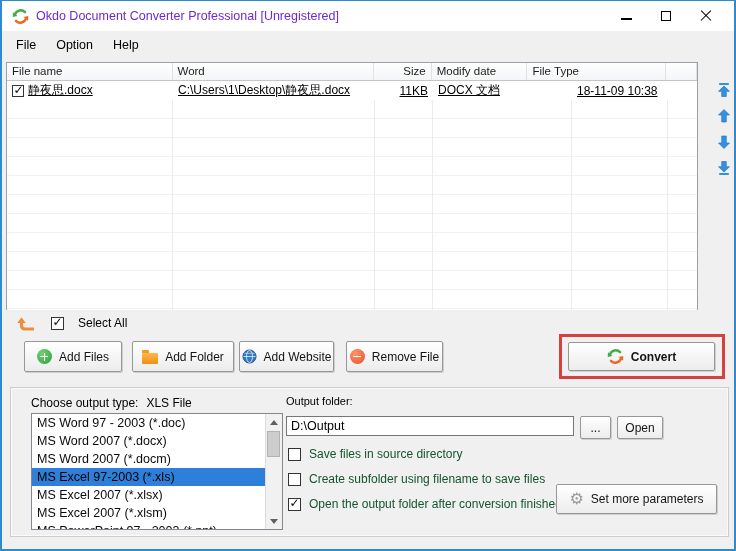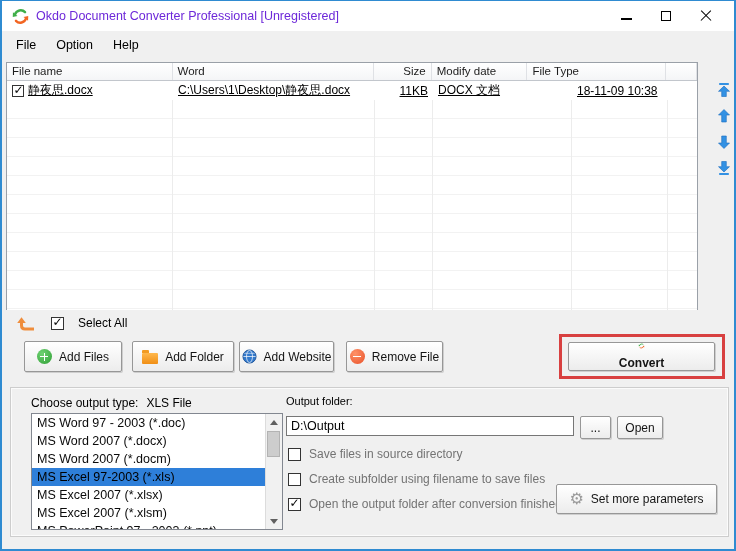--- a/index.html
+++ b/index.html
@@ -70,21 +70,21 @@
   .scrollbar{position:absolute;right:0;top:0;bottom:0;width:16px;background:#f1f1f1;border-left:1px solid #dcdcdc;}
   .sb-btn{position:absolute;left:0;width:16px;height:16px;display:flex;align-items:center;justify-content:center;}
   .sb-up{top:0;} .sb-down{bottom:0;}
   .sb-up::before{content:"";border-left:4px solid transparent;border-right:4px solid transparent;border-bottom:5px solid #606060;}
   .sb-down::before{content:"";border-left:4px solid transparent;border-right:4px solid transparent;border-top:5px solid #606060;}
   .sb-thumb{position:absolute;left:1px;top:17px;width:13px;height:26px;background:#cdcdcd;border:1px solid #b3b3b3;box-sizing:border-box;}
   .out-label{position:absolute;left:275px;top:7px;font-size:11px;color:#000;}
   .out-input{position:absolute;left:275px;top:28px;width:288px;height:20px;border:1px solid #767676;background:#fff;font-family:inherit;font-size:12.5px;padding:0 4px;box-sizing:border-box;color:#000;}
   .cbx-wrap{position:absolute;left:277px;top:58px;}
   .cbrow{display:flex;align-items:center;height:16px;margin-bottom:9px;}
-  .cbl{margin-left:8px;font-size:12px;color:#737373;}
+  .cbl{margin-left:8px;font-size:12px;color:#14532d;}
   .gear-icon::before{content:"⚙";font-size:16px;color:#9b9b9b;line-height:1;}
 </style>
 </head>
 <body>
 
 <div class="window">
 
   <div class="titlebar">
     <svg class="app-icon" viewBox="0 0 18 18">
       <path d="M13.8 4.4 A6.3 6.3 0 0 0 3.2 6.9" stroke="#3fae49" stroke-width="2.6" fill="none" stroke-linecap="round"></path>
@@ -188,21 +188,21 @@
       <ellipse cx="8" cy="8" rx="3.2" ry="6.5" fill="none" stroke="rgba(255,255,255,.75)" stroke-width="1"></ellipse>
       <line x1="1.5" y1="8" x2="14.5" y2="8" stroke="rgba(255,255,255,.75)" stroke-width="1"></line>
       <line x1="2.4" y1="4.6" x2="13.6" y2="4.6" stroke="rgba(255,255,255,.55)" stroke-width="1"></line>
     </svg>
     <span>Add Website</span>
   </div>
   <div class="btn" style="left:344px;top:340px;width:97px;height:31px;">
     <span class="icon-circle ic-orangered ic-minus"></span>
     <span>Remove File</span>
   </div>
-  <div class="btn" style="left:566px;top:341px;width:147px;height:29px;font-weight:700;flex-direction:column;">
+  <div class="btn" style="left:566px;top:341px;width:147px;height:29px;font-weight:700;">
     <svg width="17" height="17" viewBox="0 0 18 18">
       <path d="M13.8 4.4 A6.3 6.3 0 0 0 3.2 6.9" stroke="#3fae49" stroke-width="2.6" fill="none" stroke-linecap="round"></path>
       <polygon points="1.0,4.4 5.8,8.6 0.8,9.6" fill="#3fae49"></polygon>
       <path d="M4.2 13.6 A6.3 6.3 0 0 0 14.8 11.1" stroke="#f26522" stroke-width="2.6" fill="none" stroke-linecap="round"></path>
       <polygon points="17.0,13.6 12.2,9.4 17.2,8.4" fill="#f26522"></polygon>
     </svg>
     <span>Convert</span>
   </div>
   <div class="highlight-red"></div>
 

